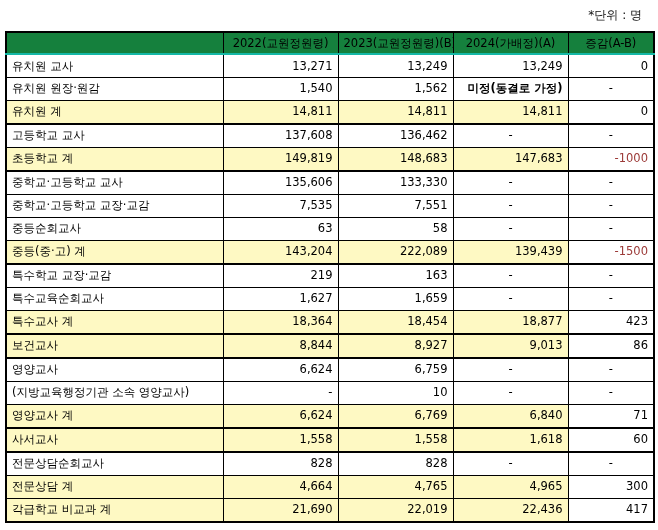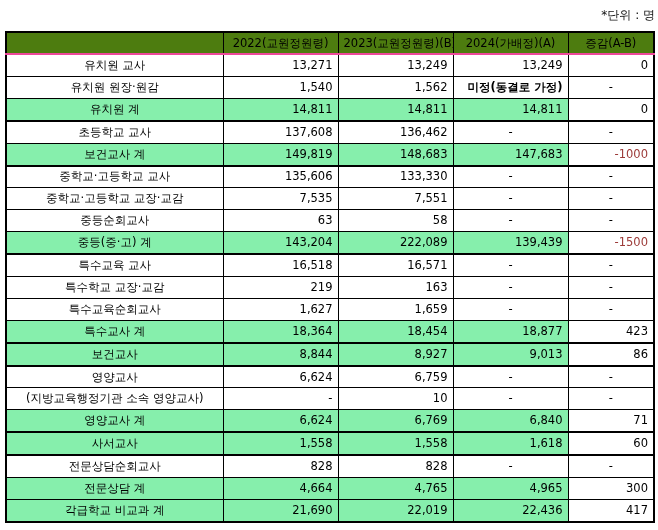--- a/index.html
+++ b/index.html
@@ -2,21 +2,21 @@
 <html><head>
 <meta charset="utf-8">
 <style>
   html,body{margin:0;padding:0;}
   body{
     width:658px;height:530px;background:#ffffff;
     font-family:"DejaVu Sans","Liberation Sans",sans-serif;
     color:#000;position:relative;overflow:hidden;
   }
   .unit-note{
-    position:absolute;top:7px;right:3px;
+    position:absolute;top:7px;right:16px;
     font-size:12px;letter-spacing:0px;color:#111;
   }
   table.staffing{
     position:absolute;left:5px;top:31px;width:648px;height:492px;
     border-collapse:collapse;table-layout:fixed;
     font-size:11.5px;
   }
   table.staffing col.c-label{width:217px;}
   table.staffing col.c-2022{width:115px;}
   table.staffing col.c-2023{width:115px;}
@@ -25,28 +25,28 @@
   table.staffing th, table.staffing td{
     border:1px solid #000;
     padding:1px 5px;
     height:18px;
     line-height:15px;
     white-space:nowrap;
     overflow:hidden;
     background:#fff;
   }
   table.staffing th{
-    font-weight:normal;text-align:center;background:#4d7c0f;
-    border-bottom:2px solid #ec4899;
-  }
-  td.lbl{text-align:center;padding-left:4px;}
+    font-weight:normal;text-align:center;background:#15803d;
+    border-bottom:2px solid #14b8a6;
+  }
+  td.lbl{text-align:left;padding-left:4px;}
   td.num{text-align:right;}
   td.ctr{text-align:center;}
   td.note{text-align:right;font-weight:bold;}
-  tr.shaded td{background:#86efac;}
+  tr.shaded td{background:#fef9c3;}
   tr.shaded td.diff-col, tr.total td.diff-col{background:#fff;}
   td.diff-col{border-left:2px solid #000;}
   tr.thick-bottom td{border-bottom:2px solid #000;}
   td.neg{color:#9c3a38;font-weight:normal;}
   
   table.staffing tr > *:first-child{border-left:2px solid #000;}
   table.staffing tr > *:last-child{border-right:2px solid #000;}
   table.staffing thead tr > *{border-top:2px solid #000;}
   table.staffing tbody tr:last-child td{border-bottom:2px solid #000;}
 </style>
@@ -88,28 +88,28 @@
         <td class="ctr diff-col">-</td>
       </tr>
       <tr class="shaded thick-bottom">
         <td class="lbl">유치원 계</td>
         <td class="num">14,811</td>
         <td class="num">14,811</td>
         <td class="num">14,811</td>
         <td class="num diff-col">0</td>
       </tr>
       <tr>
-        <td class="lbl">초등학교 교사</td>
+        <td class="lbl">고등학교 교사</td>
         <td class="num">137,608</td>
         <td class="num">136,462</td>
         <td class="ctr">-</td>
         <td class="ctr diff-col">-</td>
       </tr>
       <tr class="shaded thick-bottom">
-        <td class="lbl">보건교사 계</td>
+        <td class="lbl">초등학교 계</td>
         <td class="num">149,819</td>
         <td class="num">148,683</td>
         <td class="num">147,683</td>
         <td class="num diff-col neg">-1000</td>
       </tr>
       <tr>
         <td class="lbl">중학교·고등학교 교사</td>
         <td class="num">135,606</td>
         <td class="num">133,330</td>
         <td class="ctr">-</td>
@@ -128,27 +128,20 @@
         <td class="num">58</td>
         <td class="ctr">-</td>
         <td class="ctr diff-col">-</td>
       </tr>
       <tr class="shaded thick-bottom">
         <td class="lbl">중등(중·고) 계</td>
         <td class="num">143,204</td>
         <td class="num">222,089</td>
         <td class="num">139,439</td>
         <td class="num diff-col neg">-1500</td>
-      </tr>
-      <tr>
-        <td class="lbl">특수교육 교사</td>
-        <td class="num">16,518</td>
-        <td class="num">16,571</td>
-        <td class="ctr">-</td>
-        <td class="ctr diff-col">-</td>
       </tr>
       <tr>
         <td class="lbl">특수학교 교장·교감</td>
         <td class="num">219</td>
         <td class="num">163</td>
         <td class="ctr">-</td>
         <td class="ctr diff-col">-</td>
       </tr>
       <tr>
         <td class="lbl">특수교육순회교사</td>

